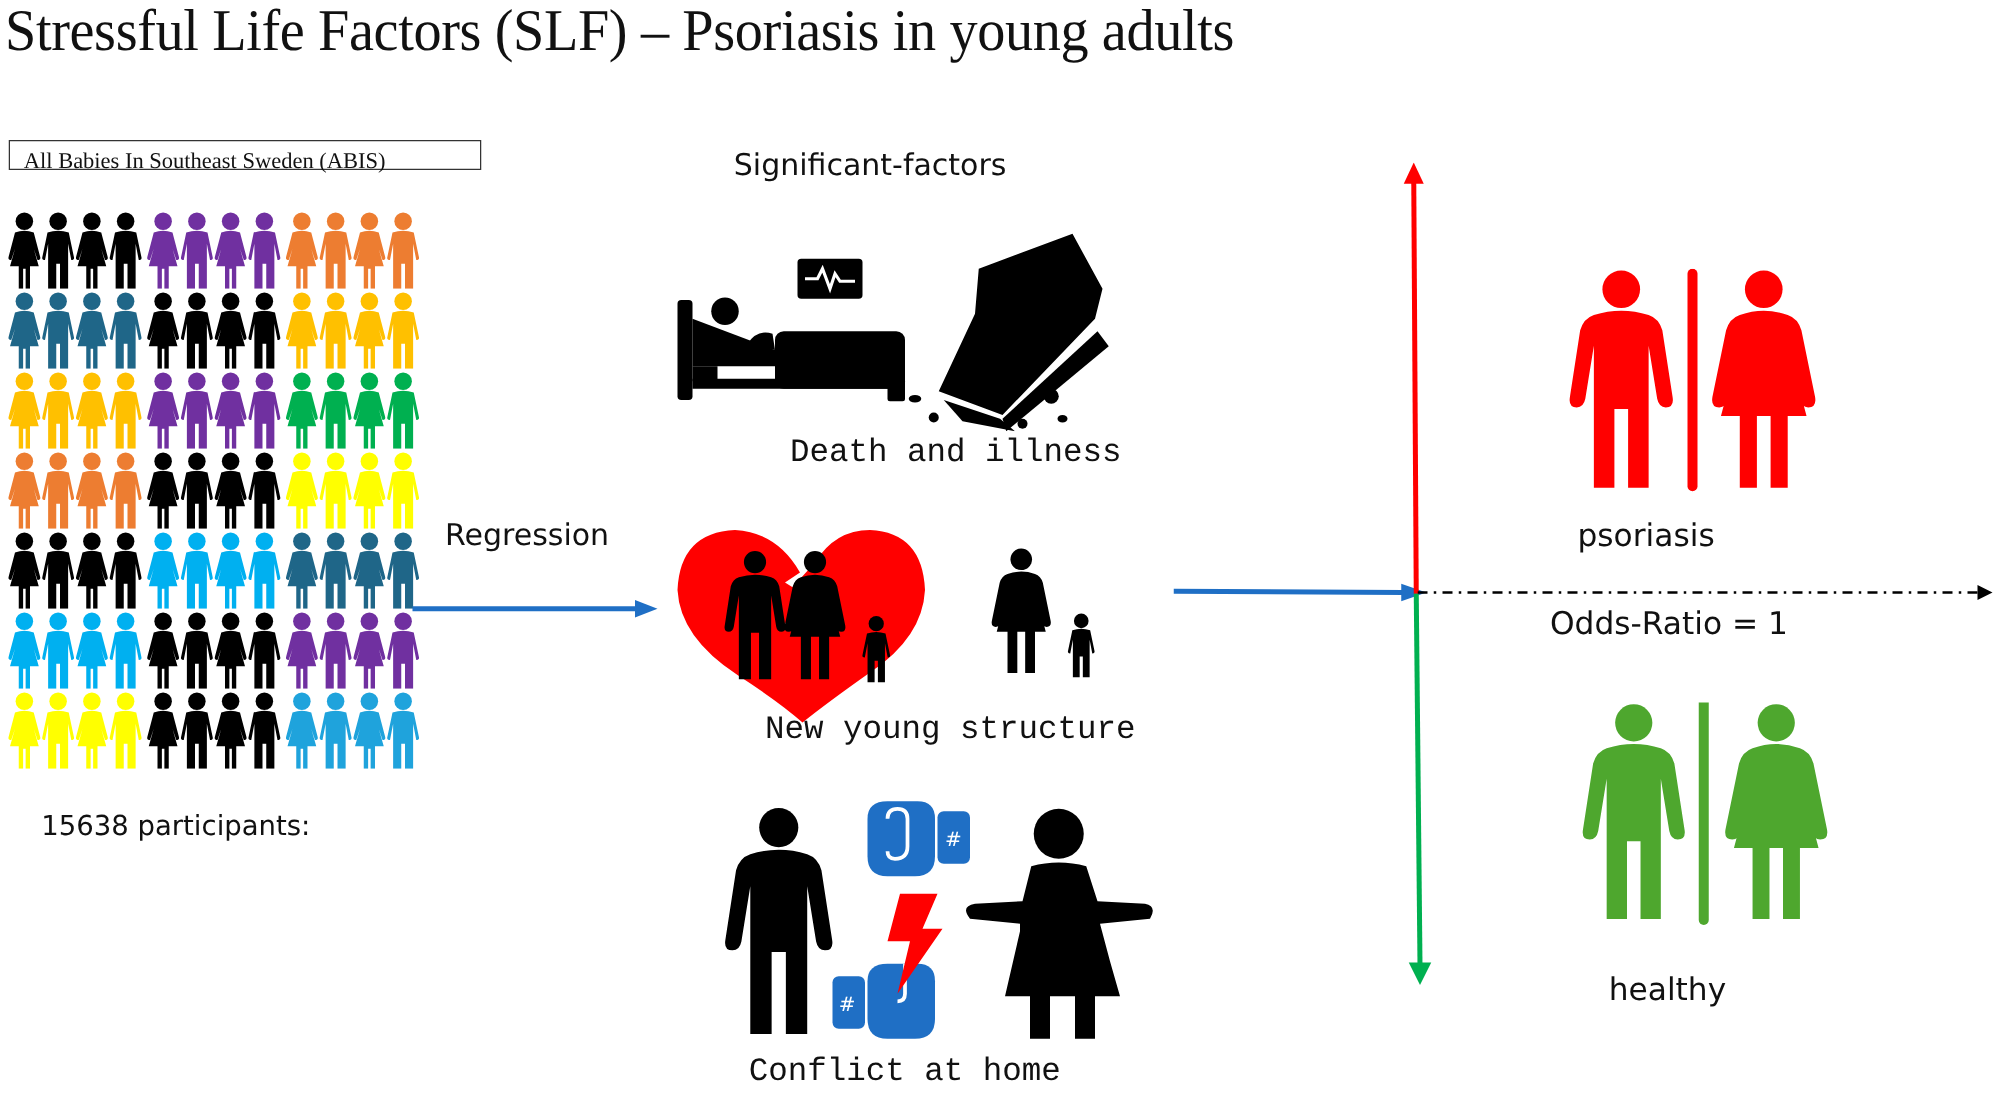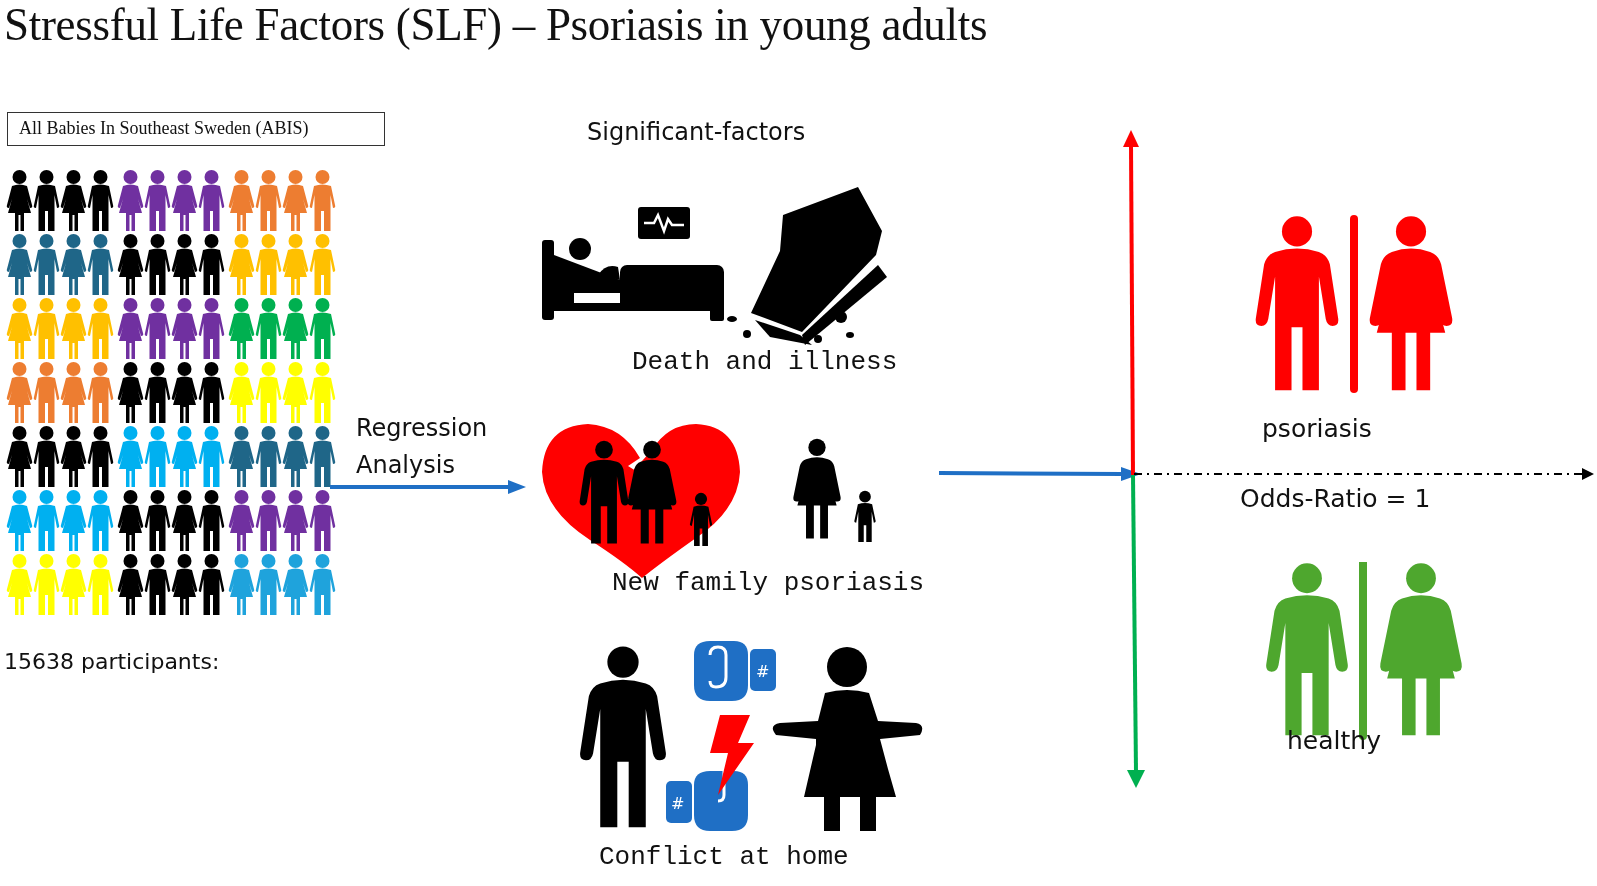--- a/index.html
+++ b/index.html
@@ -1,23 +1,23 @@
 <!DOCTYPE html>
 <html><head>
 <meta charset="utf-8">
 <style>
   html, body { margin: 0; padding: 0; background: #ffffff; }
   body { width: 1597px; height: 886px; position: relative; overflow: hidden; font-family: "DejaVu Sans", sans-serif; color: #111; }
   .abs { position: absolute; }
   .title { left: 4px; top: -2px; font-family: "Liberation Serif", "DejaVu Serif", serif; font-size: 45px; line-height: 50px; white-space: nowrap; letter-spacing: -0.3px; transform: scaleY(1.05); transform-origin: top left; }
-  .abis-box { left: 7px; top: 112px; width: 378px; height: 34px; border: 1.5px solid #333; box-sizing: border-box; font-family: "Liberation Serif", "DejaVu Serif", serif; font-size: 18px; line-height: 31px; padding-left: 11px; white-space: nowrap; }
+  .abis-box { left: 7px; top: 112px; width: 378px; height: 24px; border: 1.5px solid #333; box-sizing: border-box; font-family: "Liberation Serif", "DejaVu Serif", serif; font-size: 18px; line-height: 31px; padding-left: 11px; white-space: nowrap; }
   .grid { left: 6px; top: 168px; width: 330px; height: 448px; display: grid; grid-template-columns: repeat(3, 108px); grid-template-rows: repeat(7, 63px); column-gap: 3px; row-gap: 1px; }
   .group { display: flex; justify-content: space-between; align-items: flex-end; }
   .group svg { width: 27px; height: 62px; }
-  .stats { left: 4px; top: 645px; font-size: 22px; line-height: 33.5px; white-space: nowrap; }
+  .stats { left: 33px; top: 645px; font-size: 22px; line-height: 33.5px; white-space: nowrap; }
   .mva-text { left: 356px; top: 410px; font-size: 24px; line-height: 37px; white-space: nowrap; }
   .sig-title { left: 587px; top: 116px; font-size: 24px; line-height: 32px; white-space: nowrap; }
   .label-mid { font-size: 26px; line-height: 32px; white-space: nowrap; font-family: Liberation Mono, monospace; }
   .label-right { font-size: 25px; line-height: 32px; white-space: nowrap; }
 </style>
 </head>
 <body>
 
 <svg width="0" height="0" style="position:absolute">
   <defs>
@@ -340,21 +340,20 @@
       </svg>
     </div>
   </div>
 
 <div class="abs stats">
   <div>15638 participants:</div>
 </div>
 
 <div class="abs mva-text">
   <div>Regression</div>
-  <div>Analysis</div>
 </div>
 
 <svg class="abs" style="left:328px;top:476px" width="200" height="22">
   <line x1="2" y1="11" x2="182" y2="11" stroke="#1F6FC5" stroke-width="4"></line>
   <polygon points="180,4 198,11 180,18" fill="#1F6FC5"></polygon>
 </svg>
 
 <div class="abs sig-title">Significant-factors</div>
 
 <svg class="abs" style="left:540px;top:185px" width="360" height="160">
@@ -392,21 +391,21 @@
   <g fill="#000">
     <use href="#man" x="36" y="20" width="56" height="105"></use>
     <use href="#woman" x="84" y="20" width="56" height="105"></use>
     <use href="#boy" x="146" y="72" width="30" height="54"></use>
   </g>
   <g fill="#000">
     <use href="#woman" x="252" y="18" width="50" height="102"></use>
     <use href="#boy" x="310" y="70" width="30" height="52"></use>
   </g>
 </svg>
-<div class="abs label-mid" style="left:612px;top:567px">New family psoriasis</div>
+<div class="abs label-mid" style="left:612px;top:567px">New young structure</div>
 
 <svg class="abs" style="left:570px;top:635px" width="360" height="200">
   <use href="#man" x="5" y="10" width="96" height="185" fill="#000"></use>
   <g>
     <path d="M124 20 Q124 6 140 6 L164 6 Q178 6 178 20 L178 50 Q178 66 162 66 L140 66 Q124 66 124 50 Z" fill="#1F6FC5"></path>
     <path d="M140 20 Q140 12 148 12 Q156 12 156 20 L156 42 Q156 52 146 52 Q140 52 140 46" fill="none" stroke="#fff" stroke-width="3"></path>
     <rect x="180" y="14" width="26" height="42" rx="5" fill="#1F6FC5"></rect>
     <text x="186" y="42" font-size="16" fill="#fff" font-family="DejaVu Sans, sans-serif">#</text>
     <path d="M124 150 Q124 136 140 136 L164 136 Q178 136 178 150 L178 180 Q178 196 162 196 L140 196 Q124 196 124 180 Z" fill="#1F6FC5"></path>
     <path d="M154 136 L154 160 Q154 166 148 166" fill="none" stroke="#fff" stroke-width="3"></path>
@@ -444,13 +443,13 @@
   <rect x="95" y="0" width="8" height="178" rx="4" fill="#FF0000"></rect>
   <use href="#woman" x="114" y="0" width="84" height="178" fill="#FF0000"></use>
 </svg>
 <div class="abs label-right" style="left:1262px;top:413px">psoriasis</div>
 
 <svg class="abs" style="left:1265px;top:562px" width="200" height="180">
   <use href="#man" x="0" y="0" width="84" height="176" fill="#4EA72E"></use>
   <rect x="94" y="-4" width="8" height="182" rx="4" fill="#4EA72E"></rect>
   <use href="#woman" x="114" y="0" width="84" height="176" fill="#4EA72E"></use>
 </svg>
-<div class="abs label-right" style="left:1287px;top:725px">healthy</div>
+<div class="abs label-right" style="left:1287px;top:776px">healthy</div>
 
 </body></html>

